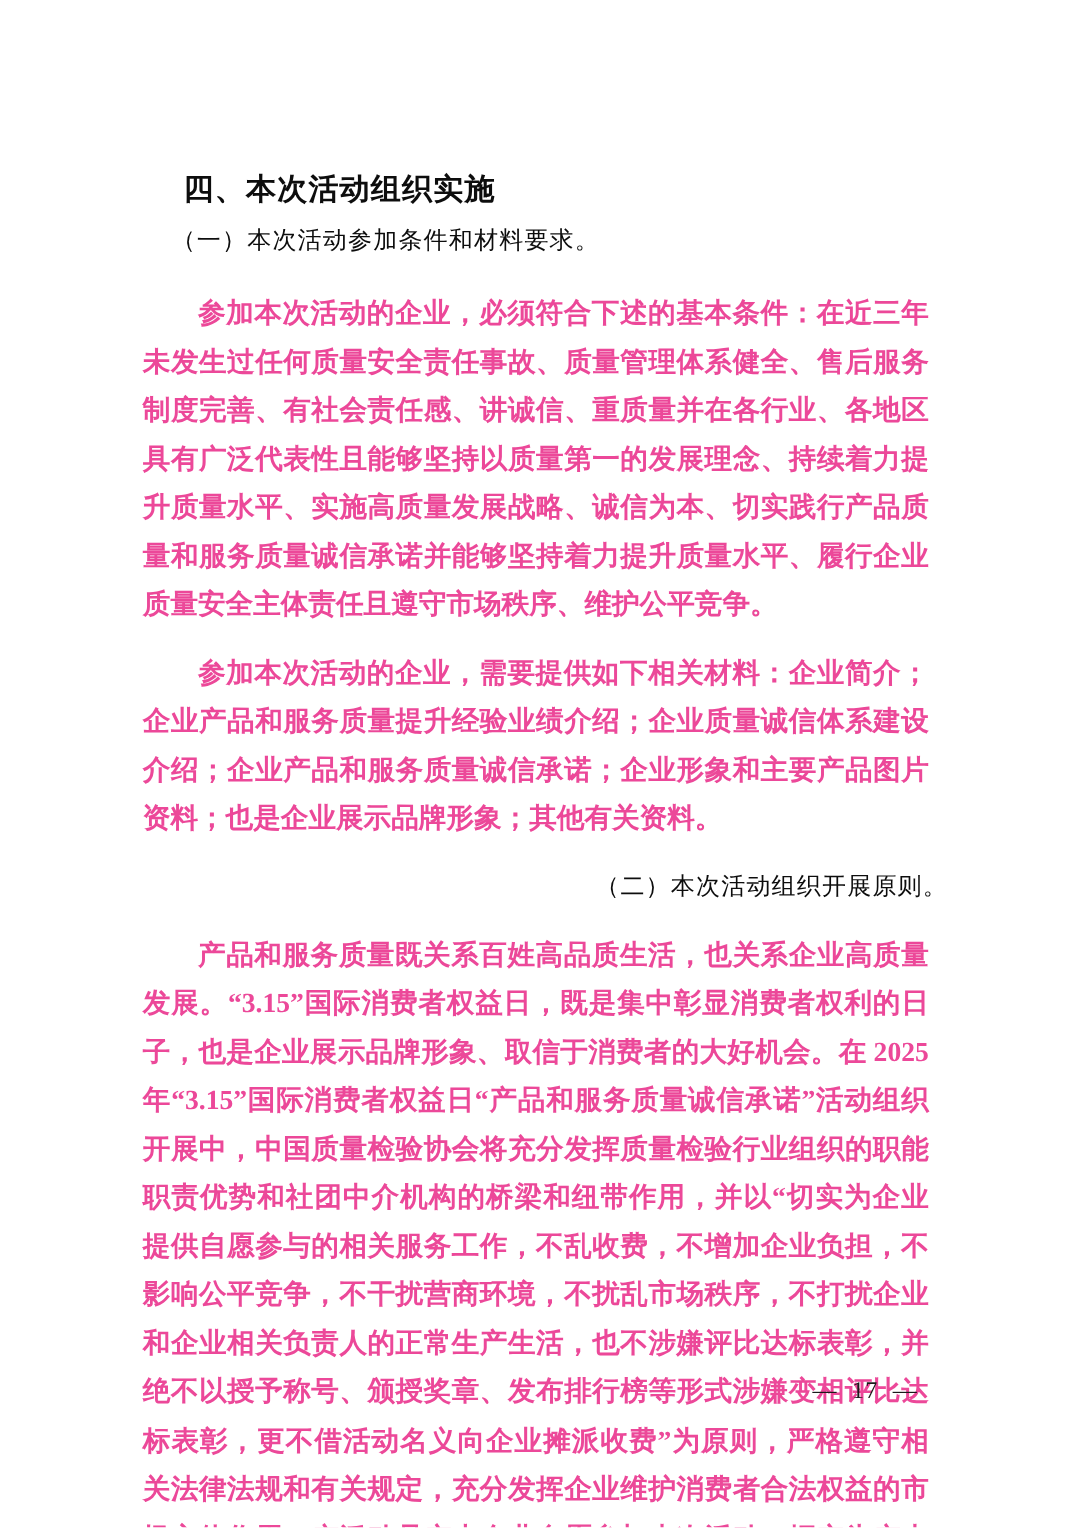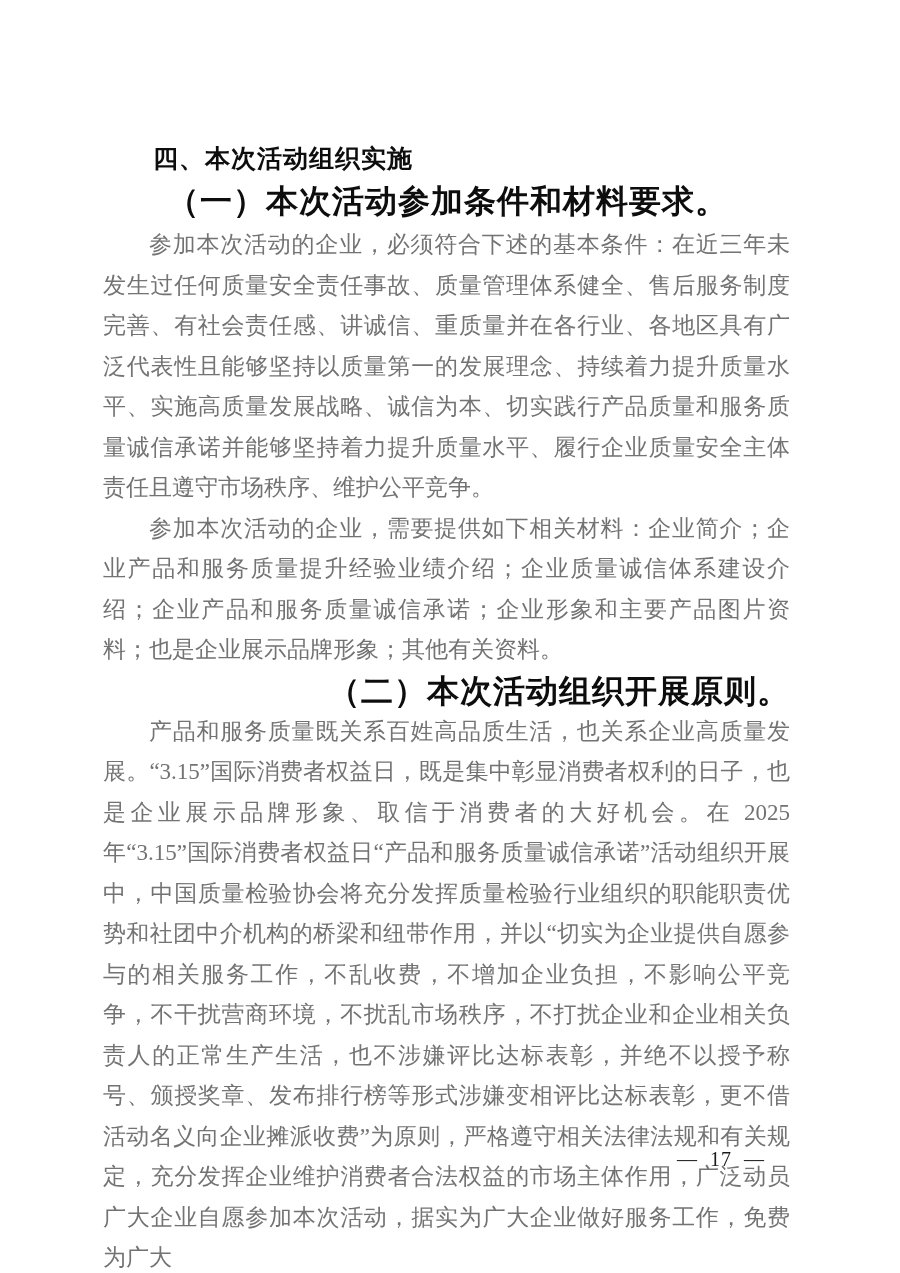--- a/index.html
+++ b/index.html
@@ -27,40 +27,41 @@
     font-size: 25px;
     line-height: 40px;
     font-weight: 700;
     text-indent: 2em;
     letter-spacing: 1px;
     font-family: "Liberation Sans", "DejaVu Sans", sans-serif;
     color: #0d0d0d;
   }
   .sub-heading {
     margin: 0;
-    font-size: 32px;
+    font-size: 20px;
     line-height: 47px;
-    font-weight: 700;
+    font-weight: 400;
     text-indent: 2em;
     letter-spacing: 1px;
     font-family: "Liberation Serif", "DejaVu Serif", serif;
     color: #0d0d0d;
   }
   .sub-heading.second {
     line-height: 41px;
     text-align: right;
   }
   .body-para {
-    margin: 0;
+    margin: 16px;
     font-size: 23px;
     line-height: 40.5px;
     text-indent: 2em;
     text-align: justify;
     text-justify: inter-character;
-    color: #737373;
+    color: #ec4899;
+    font-weight: bold;
   }
   .page-number {
     position: absolute;
     top: 1148px;
     right: 135px;
     font-size: 20px;
     letter-spacing: 1px;
     word-spacing: 6px;
     color: #1a1a1a;
     font-family: "Liberation Serif", "DejaVu Serif", serif;

